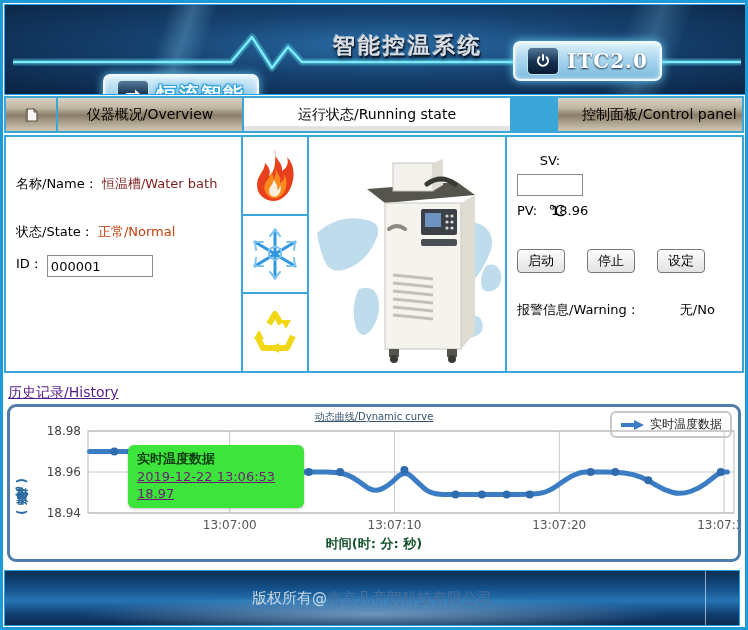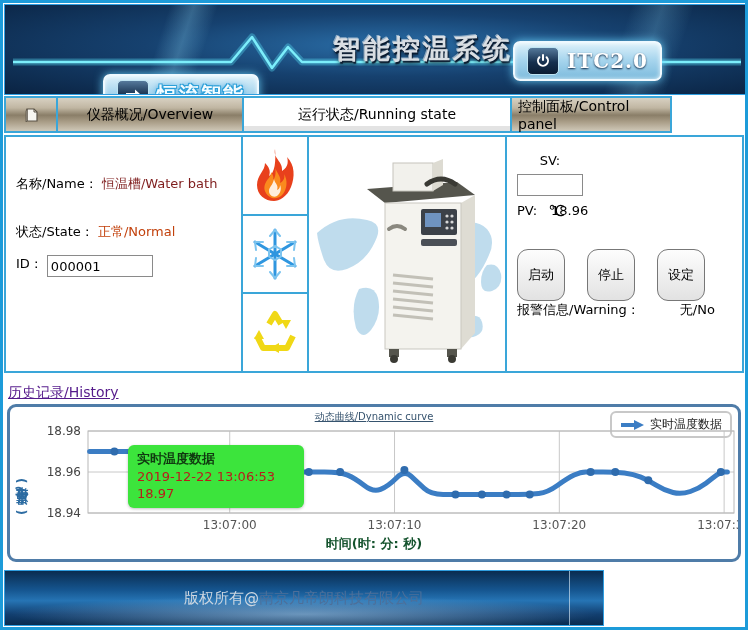--- a/index.html
+++ b/index.html
@@ -20,75 +20,75 @@
     box-shadow:0 0 10px rgba(110,215,255,.9),inset 0 0 4px rgba(255,255,255,.8);}
   .badge-btn{width:30px;height:26px;border-radius:5px;border:1px solid #bfe4f2;
     background:linear-gradient(180deg,#55799b 0%,#16304e 55%,#0a1c32 100%);
     display:flex;align-items:center;justify-content:center;}
   .badge-left{left:98px;top:29px;margin-top:40px;}
   .badge-right{left:508px;top:36px;}
   .brand-left-text{font-size:20px;font-weight:bold;letter-spacing:2px;color:#f4fcff;
     text-shadow:-1px -1px 0 #2a9fd8,1px -1px 0 #2a9fd8,-1px 1px 0 #2a9fd8,1px 1px 0 #2a9fd8,0 0 6px #1e90d8;}
   .brand-right-text{font-family:"DejaVu Serif",serif;font-size:20px;font-weight:bold;color:#ffffff;
     text-shadow:0 1px 2px #0a2342;letter-spacing:1px;}
-  .header-title{position:absolute;left:328px;top:26px;font-size:27px;font-weight:bold;letter-spacing:3px;
+  .header-title{position:absolute;left:328px;top:26px;font-size:22px;font-weight:bold;letter-spacing:3px;
     color:#d9dee3;text-shadow:1px 2px 1px #0a1a2e,-1px -1px 0 rgba(255,255,255,.5),0 3px 4px rgba(0,0,0,.6);}
 
   
-  .tabbar{position:absolute;left:4px;top:96px;width:668px;height:37px;box-sizing:border-box;
+  .tabbar{position:absolute;left:4px;top:96px;width:740px;height:37px;box-sizing:border-box;
     display:flex;gap:2px;background:#3aa6d9;padding:2px;}
   .tab{display:flex;align-items:center;justify-content:center;font-size:14px;color:#000;cursor:pointer;
     background:linear-gradient(180deg,#d8d1c2 0%,#c0b6a2 30%,#8a7e68 52%,#a99d87 72%,#cfc8b8 100%);}
   .tab.icon-tab{flex:0 0 50px;}
   .tab.t-overview{flex:0 0 184px;}
   .tab.active{flex:0 0 266px;background:#ffffff;position:relative;}
   .tab.active::after{content:"";position:absolute;left:0;right:0;bottom:0;height:5px;background:#e3e3e3;}
-  .tab.t-control{flex:1;justify-content:flex-start;padding-left:6px;}
+  .tab.t-control{flex:1;justify-content:flex-start;padding-left:24px;margin-left:46px;}
 
   
   .main{position:absolute;left:4px;top:135px;width:740px;height:238px;box-sizing:border-box;
     display:flex;gap:2px;background:#3aa6d9;padding:2px;}
   .cell{background:#ffffff;position:relative;}
   .left-panel{flex:0 0 235px;font-size:13px;}
   .lp-row{position:absolute;left:10px;white-space:nowrap;}
   .lp-name{top:38px;} .lp-state{top:86px;} .lp-id{top:118px;display:flex;align-items:flex-start;gap:4px;}
   .val-orange{color:#7f1d1d;} .val-green{color:#c2410c;}
   .text-input{border:1px solid #8a8a8a;height:18px;font-size:13px;font-family:"DejaVu Sans",sans-serif;padding:1px 3px;}
   .id-input{width:98px;}
   .icon-col{flex:0 0 64px;display:flex;flex-direction:column;gap:2px;background:#3aa6d9;}
   .icon-cell{flex:1;background:#fff;display:flex;align-items:center;justify-content:center;}
   .image-cell{flex:0 0 196px;overflow:hidden;}
   .control-panel{flex:1;font-size:13px;}
   .cp-row{position:absolute;left:10px;white-space:nowrap;display:flex;align-items:center;gap:6px;}
   .cp-sv{top:16px;flex-direction:column;} .cp-pv{top:66px;} .cp-buttons{top:112px;gap:22px;} .cp-warning{top:164px;gap:40px;}
   .sv-input{width:58px;}
   .btn{font-size:13px;font-family:"DejaVu Sans",sans-serif;border:1px solid #777;
-    background:linear-gradient(180deg,#fdfdfd,#e2e2e2);padding:16px 10px;cursor:pointer;border-radius:11px;}
+    background:linear-gradient(180deg,#fdfdfd,#e2e2e2);padding:2px 10px;cursor:pointer;border-radius:4px;}
 
   
   .history-row{position:absolute;left:8px;top:384px;height:18px;font-size:14px;}
   .history-link{color:#551a8b;text-decoration:underline;}
 
   
   .chart-panel{position:absolute;left:7px;top:404px;width:734px;height:158px;box-sizing:border-box;
     border:3px solid #4f7ca8;border-radius:9px;background:#fff;overflow:hidden;}
   .chart-title{position:absolute;left:0;right:0;top:3px;text-align:center;font-size:10px;color:#36536e;text-decoration:underline;}
   .chart-svg{position:absolute;left:8px;top:0;}
   .ylabel{position:absolute;left:4px;top:24px;height:84px;display:flex;align-items:center;
     writing-mode:vertical-rl;transform:rotate(180deg);font-size:12px;font-weight:bold;color:#2d6ca2;}
   .xlabel{position:absolute;left:0;right:0;top:128px;text-align:center;font-size:13px;font-weight:bold;color:#14532d;}
   .legend{position:absolute;right:6px;top:4px;display:flex;align-items:center;gap:6px;
     border:2px solid #c8c8c8;border-radius:6px;background:#fff;padding:3px 8px;font-size:12px;color:#222;cursor:pointer;}
   .tooltip{position:absolute;left:118px;top:38px;width:158px;background:#3ce43c;border-radius:6px;
     padding:5px 9px;font-size:13px;line-height:1.35;box-shadow:0 1px 3px rgba(0,0,0,.25);z-index:5;}
   .tooltip .tt-title{font-weight:bold;color:#103a10;}
-  .tooltip .tt-line{color:#b91c1c;}
-
-  
-  .footer{position:absolute;left:4px;top:570px;width:600px;height:56px;border:1px solid #2f9ee0;box-sizing:border-box;
+  .tooltip .tt-line{color:#701a75;text-decoration:underline;}
+
+  
+  .footer{position:absolute;left:4px;top:570px;width:736px;height:56px;border:1px solid #2f9ee0;box-sizing:border-box;
     background:
       radial-gradient(ellipse 420px 26px at 50% 80%, rgba(180,220,250,.55), rgba(180,220,250,0) 70%),
       linear-gradient(180deg,#0a2c50 0%,#15558f 35%,#2674b4 55%,#123f70 80%,#0a2c50 100%);
     display:flex;align-items:center;justify-content:center;font-size:15px;overflow:hidden;}
   .footer .fp{color:#ccd6e0;} .footer .fc{color:#4d6f99;}
   .footer-divider{position:absolute;right:33px;top:0;bottom:0;width:1px;background:rgba(215,232,245,.65);}
 </style>
 </head>
 <body>
 

